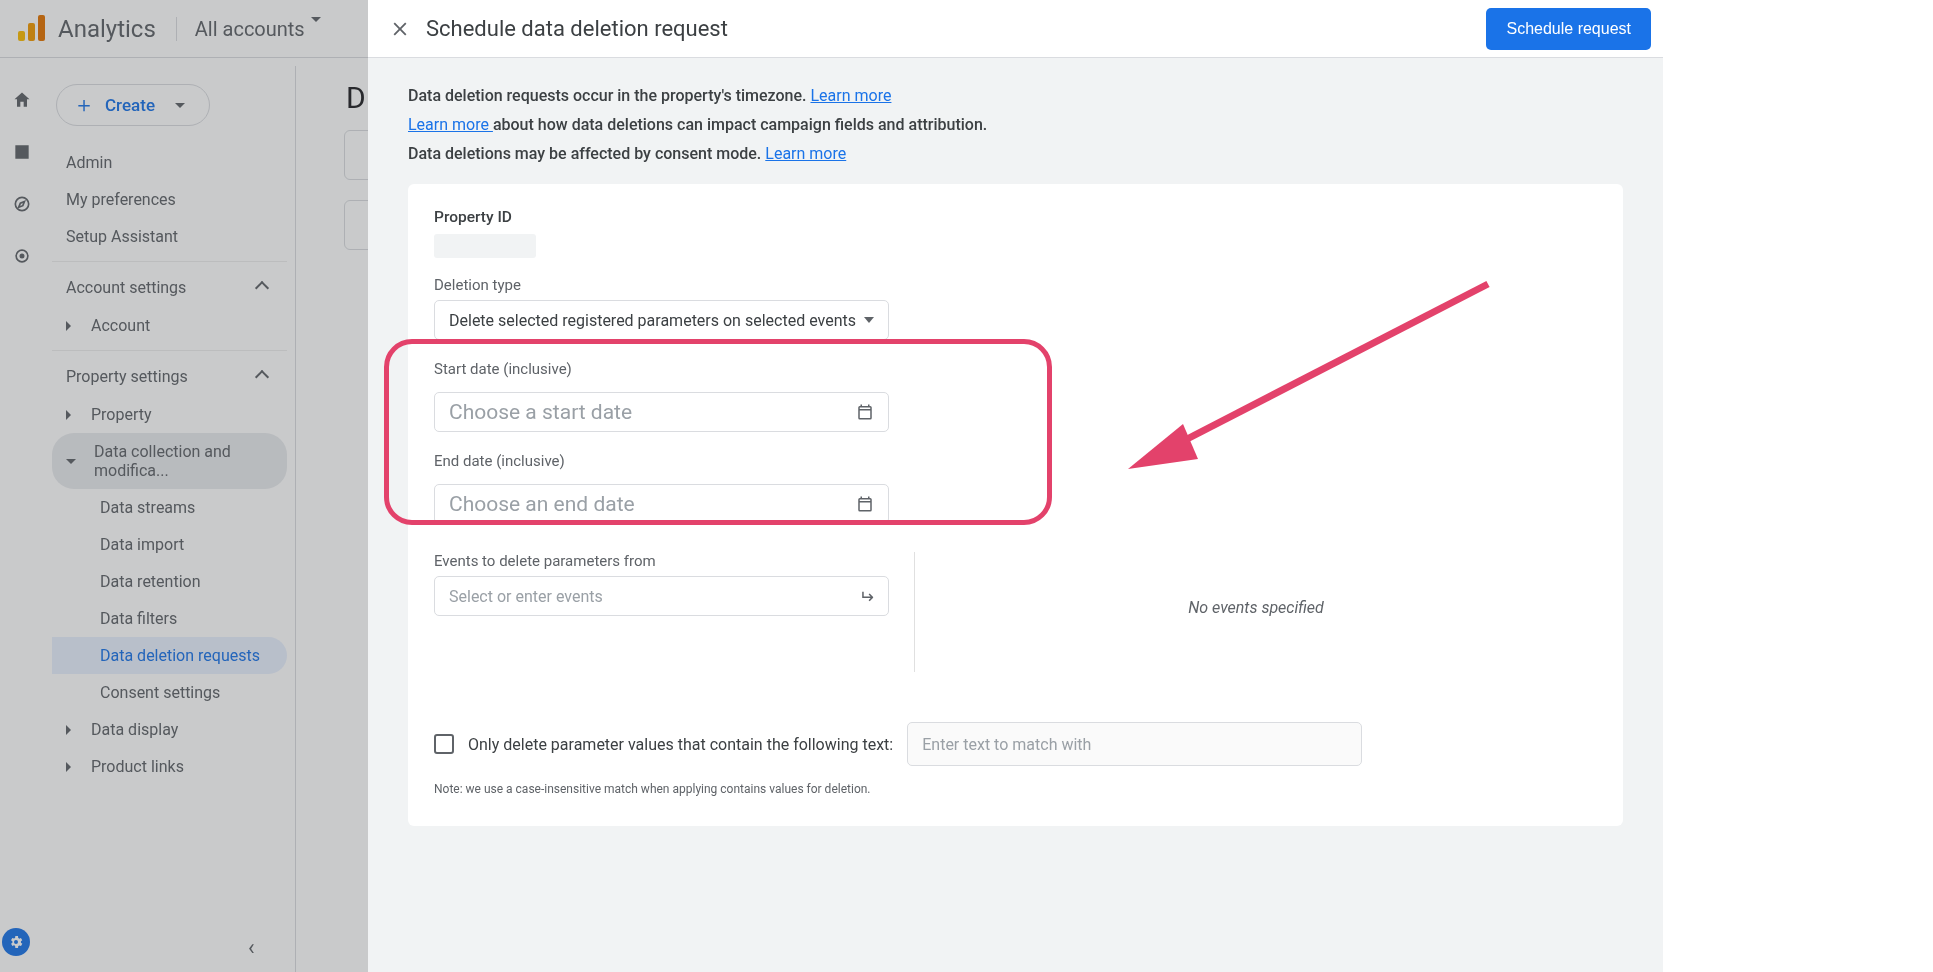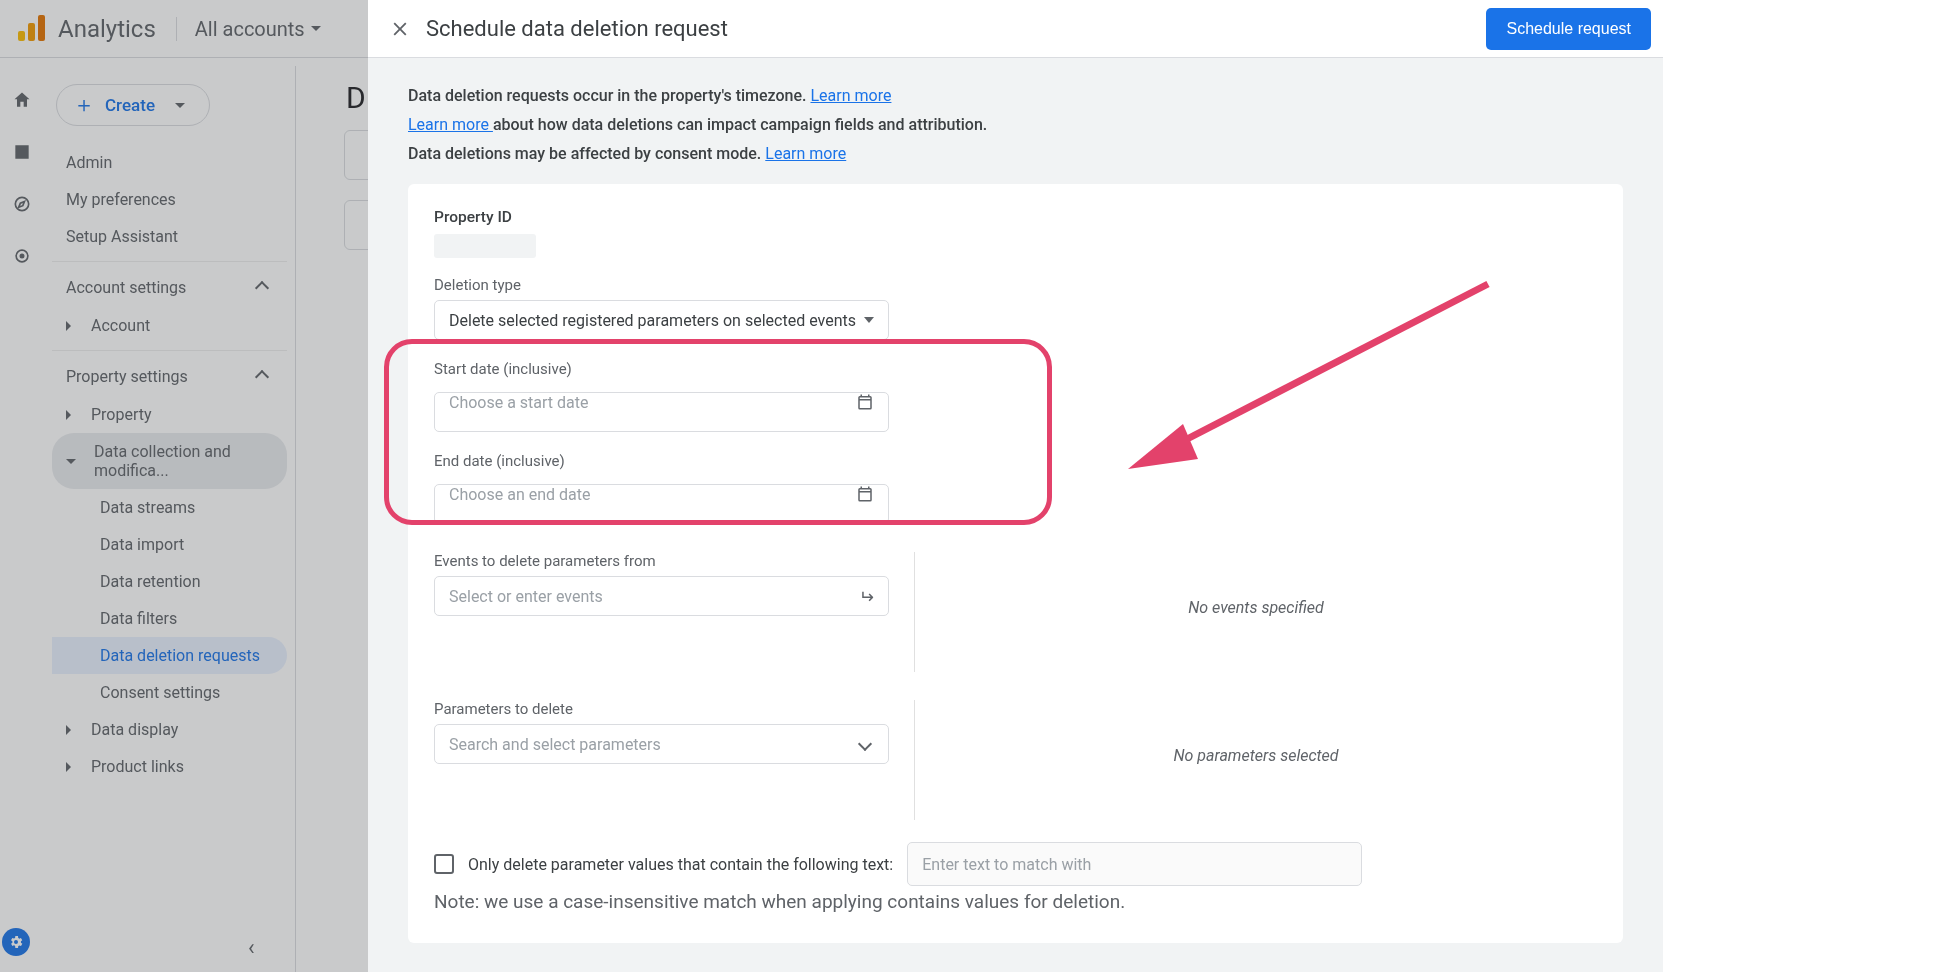--- a/index.html
+++ b/index.html
@@ -9,21 +9,21 @@
   .bg-dim { position:absolute; inset:0; background:rgba(60,64,67,0.28); z-index:10; pointer-events:none; }
   
   .bg { position:absolute; inset:0; }
   .bg-header { height:58px; display:flex; align-items:center; padding:0 18px; border-bottom:1px solid #dadce0; background:#fff; }
   .ga-logo-bars { width:28px; height:28px; margin-right:12px; position:relative; }
   .ga-logo-bars span { position:absolute; bottom:2px; width:7px; border-radius:2px; }
   .ga-logo-bars .b1 { left:0; height:10px; background:#fbbc04; }
   .ga-logo-bars .b2 { left:10px; height:18px; background:#f29900; }
   .ga-logo-bars .b3 { left:20px; height:26px; background:#e37400; }
   .ga-title { font-size:24px; color:#5f6368; font-weight:400; }
-  .acct { margin-left:20px; padding-left:18px; border-left:1px solid #dadce0; font-size:20px; color:#5f6368; display:flex; align-items:center; gap:6px; }
+  .acct { margin-left:20px; padding-left:18px; border-left:1px solid #dadce0; font-size:20px; color:#5f6368; display:flex; gap:6px; }
   .bg-left-rail { position:absolute; left:0; top:58px; width:44px; bottom:0; border-right:0; background:#fff; display:flex; flex-direction:column; align-items:center; padding-top:32px; gap:32px; }
   .rail-icon { width:20px; height:20px; color:#5f6368; display:flex; align-items:center; justify-content:center; }
   .bg-sidebar { position:absolute; left:44px; top:66px; width:252px; bottom:0; border-right:1px solid #dadce0; background:#fff; padding:14px 8px; }
   .create-btn { display:inline-flex; align-items:center; gap:10px; border:1px solid #dadce0; border-radius:26px; padding:10px 16px 10px 16px; color:#1a73e8; font-size:17px; font-weight:500; margin:4px 0 18px 4px; }
   .create-btn .plus { font-size:22px; font-weight:400; line-height:0; }
   .sb-item { font-size:16px; color:#5f6368; padding:9px 14px; border-radius:0 22px 22px 0; display:flex; align-items:center; gap:10px; }
   .sb-sub { padding-left:48px; font-size:16px; }
   .sb-section { font-size:16px; color:#5f6368; padding:10px 14px; display:flex; align-items:center; justify-content:space-between; }
   .sb-item.active { background:#e8f0fe; color:#1a73e8; }
   .sb-group { margin-top:6px; border-top:1px solid #eee; padding-top:6px; }
@@ -47,34 +47,34 @@
   .info-lines { font-size:16px; color:#3c4043; line-height:1.8; margin-bottom:16px; }
   .info-lines a { color:#1a73e8; text-decoration:underline; }
   .info-lines strong { font-weight:500; }
   .card { background:#fff; border-radius:6px; padding:24px 26px 30px 26px; }
   .field-label { font-size:15px; color:#5f6368; margin-bottom:6px; }
   .field-title { font-size:15.5px; color:#3c4043; font-weight:500; margin-bottom:8px; }
   .redact { width:102px; height:24px; background:#f1f3f4; border-radius:3px; margin-bottom:18px; }
   .select-box { width:455px; height:40px; border:1px solid #dadce0; border-radius:5px; display:flex; align-items:center; justify-content:space-between; padding:0 14px; font-size:16px; color:#3c4043; background:#fff; }
   .select-box .arrow-d2 { width:0;height:0;border-top:6px solid #5f6368;border-left:5px solid transparent;border-right:5px solid transparent; }
   .date-row { display:flex; flex-direction:column; gap:8px; margin-top:20px; }
-  .date-input { width:455px; height:40px; border:1px solid #dadce0; border-radius:5px; display:flex; align-items:flex-start; justify-content:space-between; padding:0 14px; font-size:16px; color:#9aa0a6; background:#fff; }
+  .date-input { width:455px; height:40px; border:1px solid #dadce0; border-radius:5px; display:flex; align-items:center; justify-content:space-between; padding:0 14px; font-size:21px; color:#9aa0a6; background:#fff; }
   .cal-icon { width:18px; height:18px; }
   .highlight-box { position:absolute; border:5px solid #e3426b; border-radius:28px; pointer-events:none; }
   .annot-arrow { position:absolute; pointer-events:none; }
   .two-col { display:flex; gap:12px; }
   .left-col { width:468px; }
   .right-col { flex:1; display:flex; align-items:flex-start; justify-content:center; padding-top:46px; color:#5f6368; font-size:16px; border-left:1px solid #e0e0e0; min-height:120px;font-style:italic; }
   .input-placeholder { color:#9aa0a6; }
   .enter-icon { font-size:18px; color:#5f6368; transform:scaleX(-1); }
   .chev-d { width:10px;height:10px;border-right:2px solid #5f6368;border-bottom:2px solid #5f6368; transform:rotate(45deg); margin-right:4px;}
   .checkbox-row { display:flex; align-items:center; gap:14px; margin-top:22px; }
   .cbox { width:20px; height:20px; border:2px solid #5f6368; border-radius:3px; }
   .text-match-input { flex:0 0 455px; height:44px; border:1px solid #dadce0; border-radius:5px; padding:0 14px; font-size:16px; color:#9aa0a6; display:flex; align-items:center; background:#fafafa; }
-  .note-line { font-size:19px; color:#5f6368; margin-top:4px; }
+  .note-line { font-size:12px; color:#5f6368; margin-top:16px; }
 </style>
 </head>
 <body>
 
 <div class="app">
 
   <div class="bg">
     <div class="bg-header">
       <div class="ga-logo-bars">
         <span class="b1"></span>
@@ -252,32 +252,20 @@
               <span class="enter-icon">↵</span>
             </div>
           </div>
           <div class="right-col">
             <span>No events specified</span>
           </div>
         </div>
 
         <div style="height:28px;"></div>
 
-        <div class="two-col">
-          <div class="left-col">
-            <div class="field-label">Parameters to delete</div>
-            <div class="select-box">
-              <span class="input-placeholder">Search and select parameters</span>
-              <span class="chev-d"></span>
-            </div>
-          </div>
-          <div class="right-col">
-            <span>No parameters selected</span>
-          </div>
-        </div>
 
         <div class="checkbox-row">
           <div class="cbox"></div>
           <span style="font-size:16px;color:#3c4043;">Only delete parameter values that contain the following text:</span>
           <div class="text-match-input">
             <span class="input-placeholder">Enter text to match with</span>
           </div>
         </div>
 
         <div class="note-line">Note: we use a case-insensitive match when applying contains values for deletion.</div>

